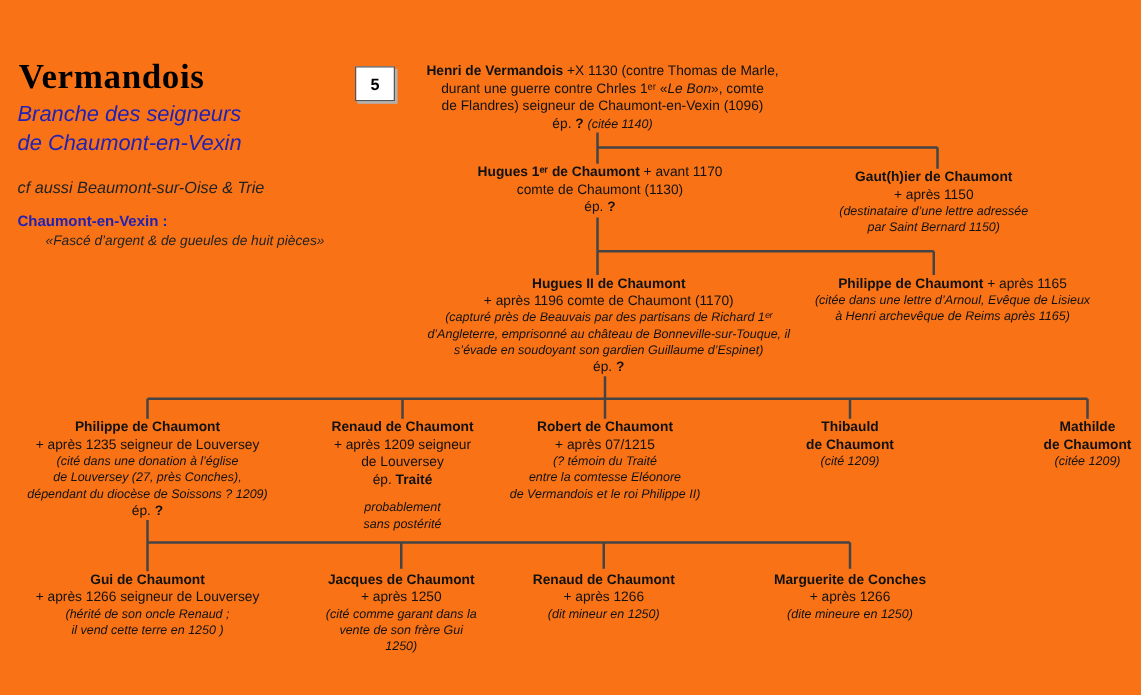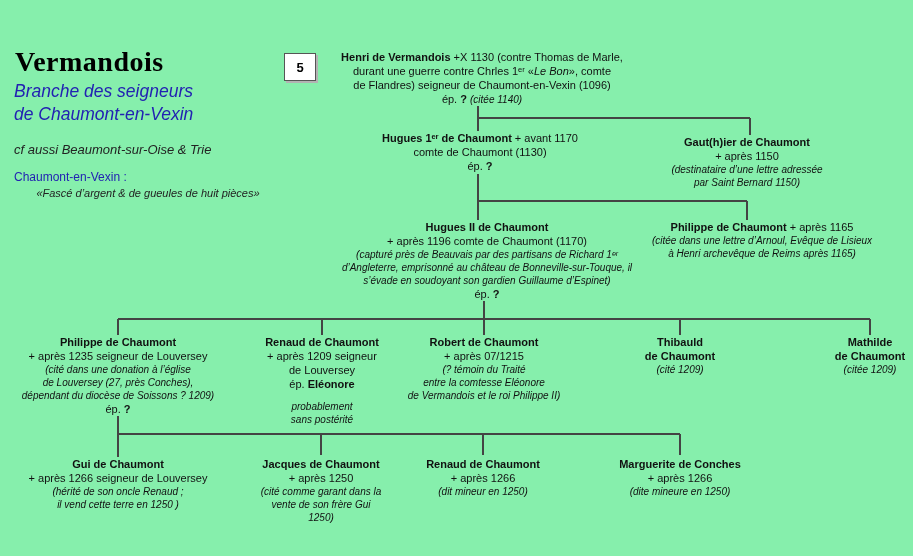--- a/index.html
+++ b/index.html
@@ -3,34 +3,34 @@
 <meta charset="utf-8">
 <style>
   :root{
     --blue:#2222b2;
     --ink:#111111;
     --line:#444444;
   }
   html,body{margin:0;padding:0;background:#ffffff;}
   #page{
     position:relative;width:913px;height:556px;overflow:hidden;
-    background:#86efac;color:var(--ink);
+    background:#f97316;color:var(--ink);
     font-family:"Liberation Sans",sans-serif;
   }
   
   #header{position:absolute;left:12px;top:46px;width:270px;}
   .h-title{
     font-family:"Liberation Serif",serif;font-weight:bold;font-size:28px;
     letter-spacing:.5px;color:#000;margin:0 0 2px 3px;
   }
   .h-sub{
     color:var(--blue);font-style:italic;font-size:17.5px;line-height:23px;margin-left:2px;
   }
   .h-crossref{font-style:italic;font-size:13px;color:#222;margin:16px 0 0 2px;}
-  .h-blazon-t{color:var(--blue);font-weight:normal;font-size:12px;margin:13px 0 0 2px;}
+  .h-blazon-t{color:var(--blue);font-weight:bold;font-size:12px;margin:13px 0 0 2px;}
   .h-blazon{font-style:italic;font-size:11px;color:#222;margin:3px 0 0 2px;text-align:center;}
   
   #refbox{
     position:absolute;left:284px;top:53px;width:30px;height:26px;
     border:1px solid #555;background:#fff;
     box-shadow:2px 2px 0 #b3b3b3;
     display:flex;align-items:center;justify-content:center;
     font-weight:bold;font-size:13px;color:#000;
   }
   
@@ -97,21 +97,21 @@
         <div class="pl"><span>+ après 1235 seigneur de Louversey</span></div>
         <div class="pl note"><span>(cité dans une donation à l’église</span></div>
         <div class="pl note"><span>de Louversey (27, près Conches),</span></div>
         <div class="pl note"><span>dépendant du diocèse de Soissons ? 1209)</span></div>
         <div class="pl"><span>ép. </span><span class="seg-b">?</span></div>
       </div>
       <div class="person" style="left: 322px; top: 335px;">
         <div class="pl"><span class="seg-b">Renaud de Chaumont</span></div>
         <div class="pl"><span>+ après 1209 seigneur</span></div>
         <div class="pl"><span>de Louversey</span></div>
-        <div class="pl"><span>ép. </span><span class="seg-b">Eléonore</span></div>
+        <div class="pl"><span>ép. </span><span class="seg-b">Traité</span></div>
       </div>
       <div class="person" style="left: 322px; top: 400px;">
         <div class="pl note"><span>probablement</span></div>
         <div class="pl note"><span>sans postérité</span></div>
       </div>
       <div class="person" style="left: 484px; top: 335px;">
         <div class="pl"><span class="seg-b">Robert de Chaumont</span></div>
         <div class="pl"><span>+ après 07/1215</span></div>
         <div class="pl note"><span>(? témoin du Traité</span></div>
         <div class="pl note"><span>entre la comtesse Eléonore</span></div>

